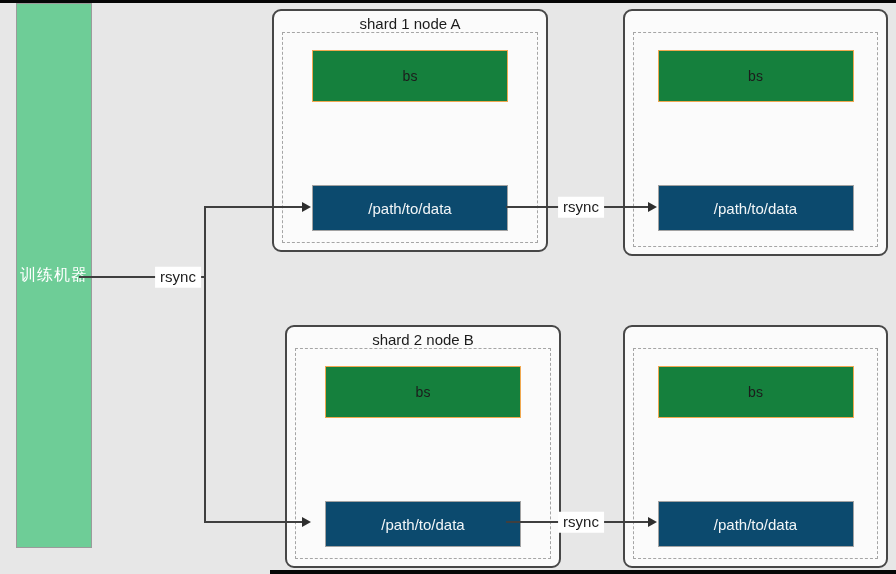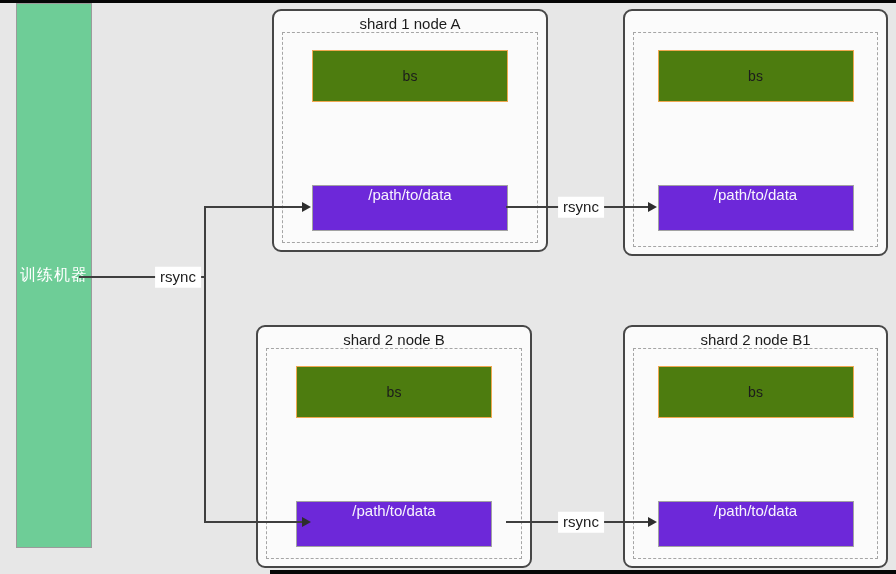--- a/index.html
+++ b/index.html
@@ -36,33 +36,33 @@
     text-align:center;
     font-size:15px;color:#1c1c1c;
   }
   .dashed{
     position:absolute;left:8px;right:8px;top:21px;bottom:7px;
     border:1px dashed #a5a5a5;
   }
   .bs-box{
     position:absolute;left:50%;transform:translateX(-50%);
     top:39px;width:196px;height:52px;
-    background:#4d7c0f;
+    background:#15803d;
     border:1px solid #f0a850;
     box-sizing:border-box;
     display:flex;align-items:center;justify-content:center;
     font-size:14px;color:#1c1c1c;
   }
   .data-box{
     position:absolute;left:50%;transform:translateX(-50%);
     top:174px;width:196px;height:46px;
-    background:#6d28d9;
+    background:#0c4a6e;
     border:1px solid #a2a2a2;
     box-sizing:border-box;
-    display:flex;justify-content:center;
+    display:flex;align-items:center;justify-content:center;
     font-size:15px;color:rgba(255,255,255,0.95);
   }
   .line{position:absolute;background:#3f3f3f;}
   .ah{
     position:absolute;width:0;height:0;
     border-top:5px solid transparent;
     border-bottom:5px solid transparent;
     border-left:9px solid #2e2e2e;
   }
   .edge-label{
@@ -99,33 +99,32 @@
   <div class="node" style="left:623px;top:9px;width:265px;height:247px;">
     <div class="dashed"></div>
     <div class="bs-box">
       <span>bs</span>
     </div>
     <div class="data-box">
       <span>/path/to/data</span>
     </div>
   </div>
 
-  <div class="node" style="left:256px;top:325px;width:276px;height:243px;">
+  <div class="node" style="left:285px;top:325px;width:276px;height:243px;">
     <div class="node-title">shard 2 node B</div>
     <div class="dashed"></div>
     <div class="bs-box">
       <span>bs</span>
     </div>
     <div class="data-box">
       <span>/path/to/data</span>
     </div>
   </div>
 
   <div class="node" style="left:623px;top:325px;width:265px;height:243px;">
-    <div class="node-title">shard 2 node B1</div>
     <div class="dashed"></div>
     <div class="bs-box">
       <span>bs</span>
     </div>
     <div class="data-box">
       <span>/path/to/data</span>
     </div>
   </div>
 
   <div class="line" style="left:79px;top:276px;width:126px;height:2px;"></div>

